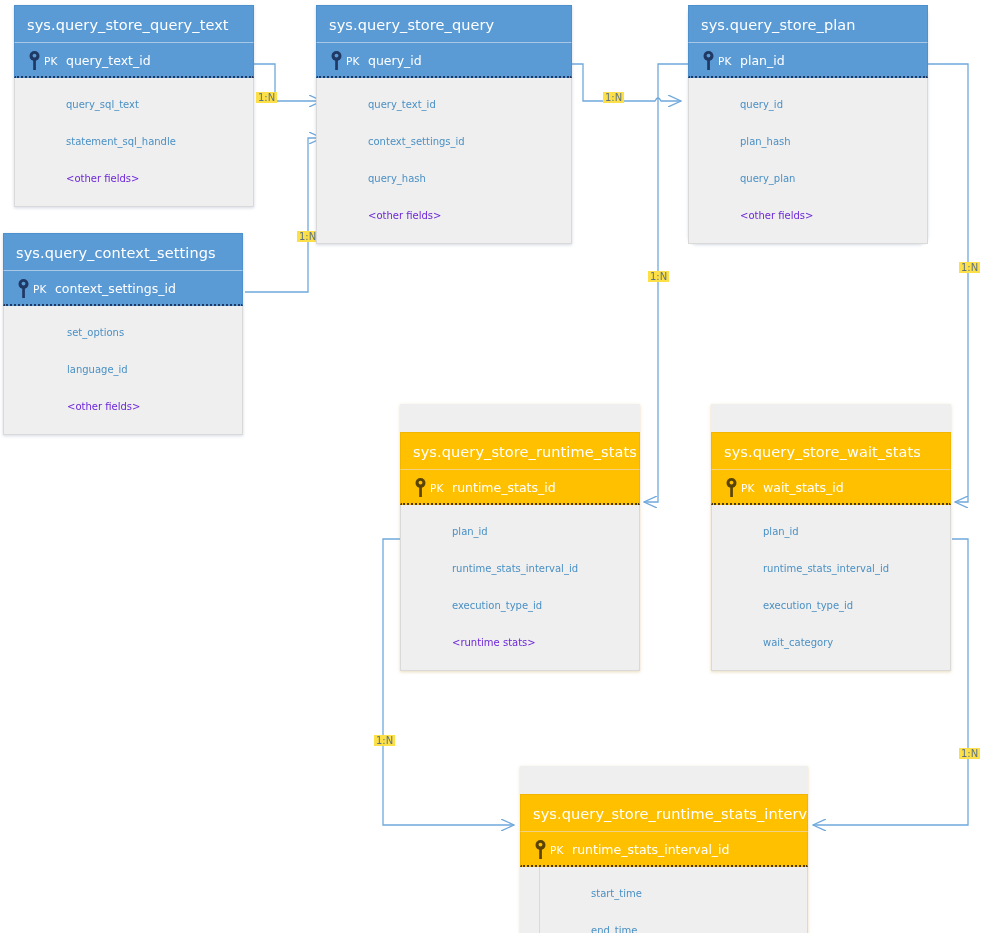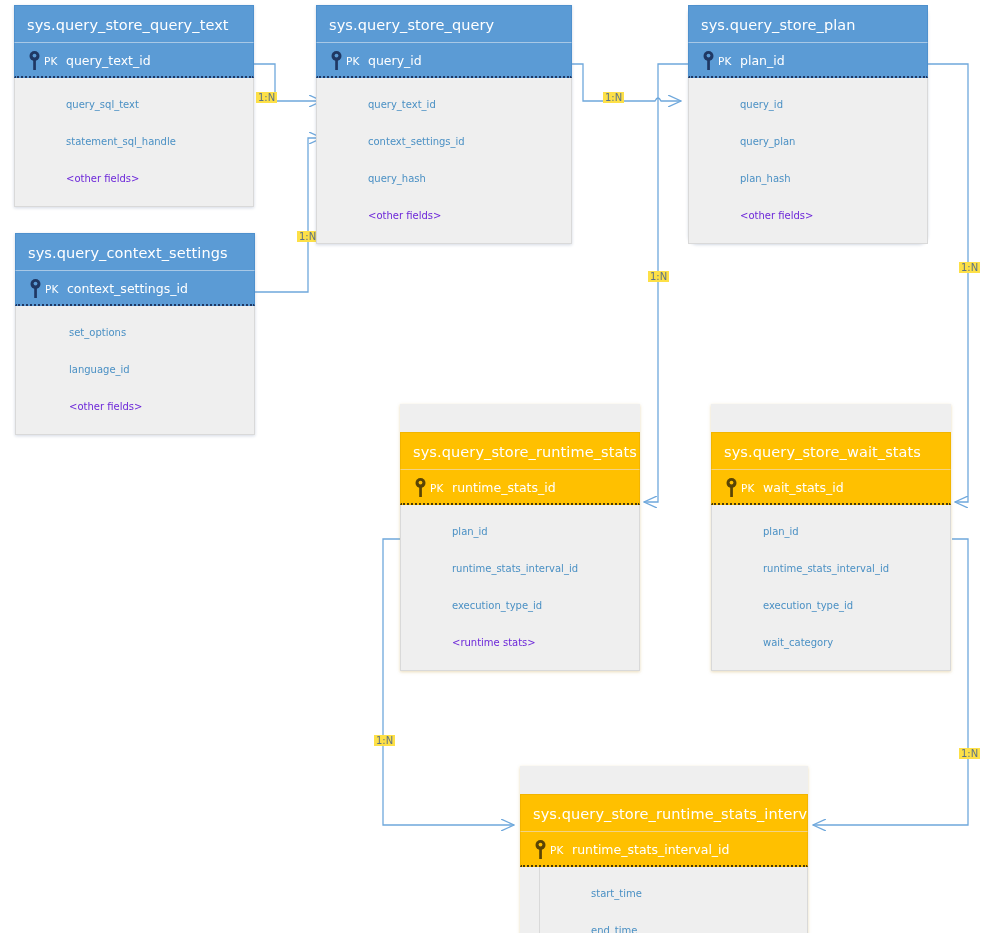--- a/index.html
+++ b/index.html
@@ -164,38 +164,38 @@
       <svg class="keyicon" viewBox="0 0 13 19">
         <circle cx="6.5" cy="5" r="5" fill="#1f3864"></circle>
         <circle cx="6.5" cy="4.6" r="1.9" fill="#5b9bd5"></circle>
         <rect x="5.2" y="8" width="2.7" height="11" fill="#1f3864"></rect>
       </svg>
       <span class="pk-label">PK</span>
       <span class="pk-field">plan_id</span>
     </div>
     <div class="body" style="padding:8px 0 9px 0;">
       <div class="field-row">query_id</div>
+      <div class="field-row">plan_hash</div>
       <div class="field-row">query_plan</div>
-      <div class="field-row">plan_hash</div>
-      <div class="field-row faded">&lt;other fields&gt;</div>
-    </div>
-  </div>
-
-  <div class="entity blue" style="left:15px;top:233px;width:240px;">
+      <div class="field-row faded">&lt;other fields&gt;</div>
+    </div>
+  </div>
+
+  <div class="entity blue" style="left:3px;top:233px;width:240px;">
     <div class="ent-header">sys.query_context_settings</div>
     <div class="ent-pk">
       <svg class="keyicon" viewBox="0 0 13 19">
         <circle cx="6.5" cy="5" r="5" fill="#1f3864"></circle>
         <circle cx="6.5" cy="4.6" r="1.9" fill="#5b9bd5"></circle>
         <rect x="5.2" y="8" width="2.7" height="11" fill="#1f3864"></rect>
       </svg>
       <span class="pk-label">PK</span>
       <span class="pk-field">context_settings_id</span>
     </div>
-    <div class="body" style="padding:8px 0 9px 2px;">
+    <div class="body" style="padding:8px 0 9px 12px;">
       <div class="field-row">set_options</div>
       <div class="field-row">language_id</div>
       <div class="field-row faded">&lt;other fields&gt;</div>
     </div>
   </div>
 
   <div class="entity orange" style="left:400px;top:404px;width:240px;">
     <div class="ent-header">sys.query_store_runtime_stats</div>
     <div class="ent-pk">
       <svg class="keyicon" viewBox="0 0 13 19">

